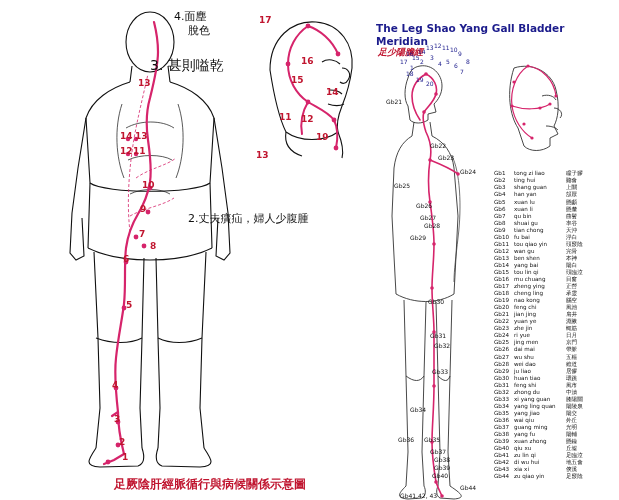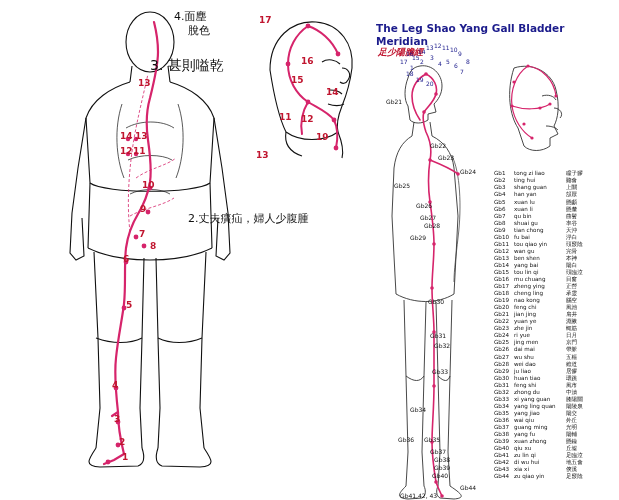--- a/index.html
+++ b/index.html
@@ -188,20 +188,21 @@
         <div class="cn-label red" style="left: 139px; top: 229px; font-size: 9px; font-weight: bold;">7</div>
         <div class="cn-label red" style="left: 150px; top: 241px; font-size: 9px; font-weight: bold;">8</div>
         <div class="cn-label red" style="left: 123px; top: 254px; font-size: 9px; font-weight: bold;">6</div>
         <div class="cn-label red" style="left: 126px; top: 300px; font-size: 9px; font-weight: bold;">5</div>
         <div class="cn-label red" style="left: 112px; top: 380px; font-size: 9px; font-weight: bold;">4</div>
         <div class="cn-label red" style="left: 114px; top: 414px; font-size: 9px; font-weight: bold;">3</div>
         <div class="cn-label red" style="left: 119px; top: 437px; font-size: 9px; font-weight: bold;">2</div>
         <div class="cn-label red" style="left: 122px; top: 452px; font-size: 9px; font-weight: bold;">1</div>
       </div>
 
+    <div class="title-bottom">足厥陰肝經脈循行與病候關係示意圖</div>
   </div>
 
   <div class="right-panel">
 
     <div class="rp-title">The Leg Shao Yang Gall Bladder Meridian</div>
     <div class="rp-subtitle">足少陽膽經</div>
 
     <svg class="fig-side" viewBox="0 0 118 445" width="118" height="445">
       <g fill="none" stroke="#333" stroke-width="0.9">
 

